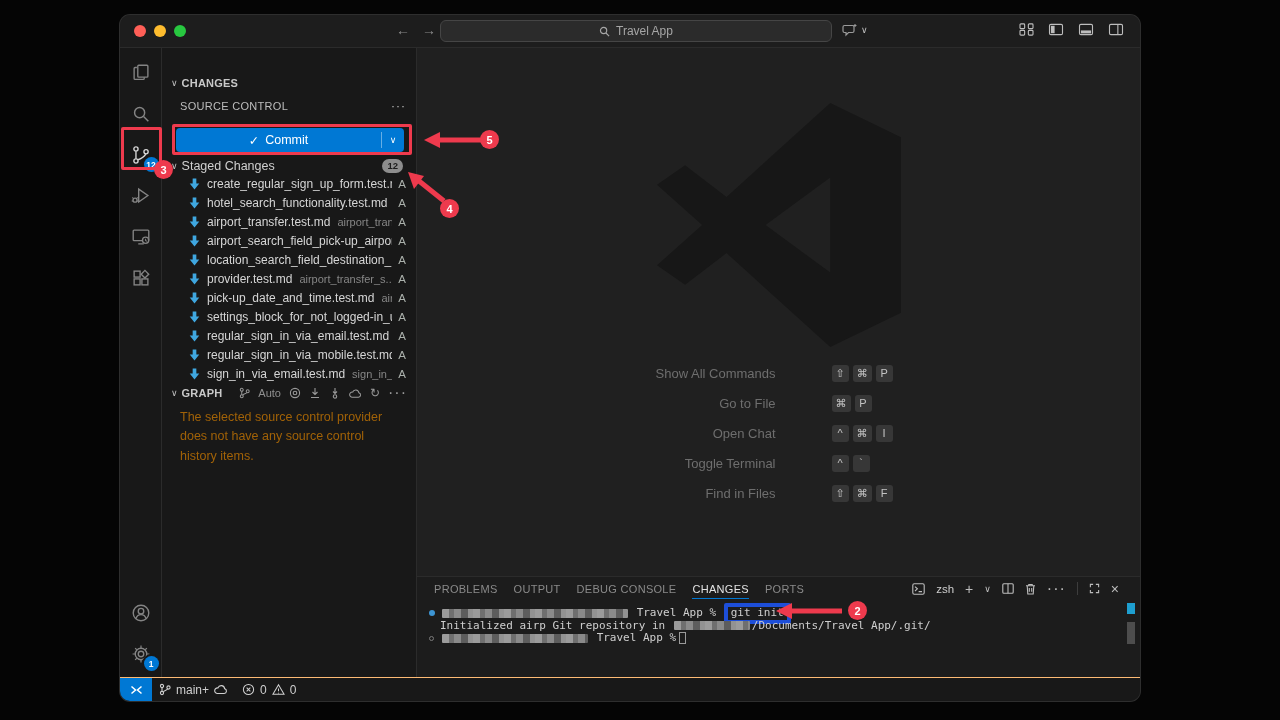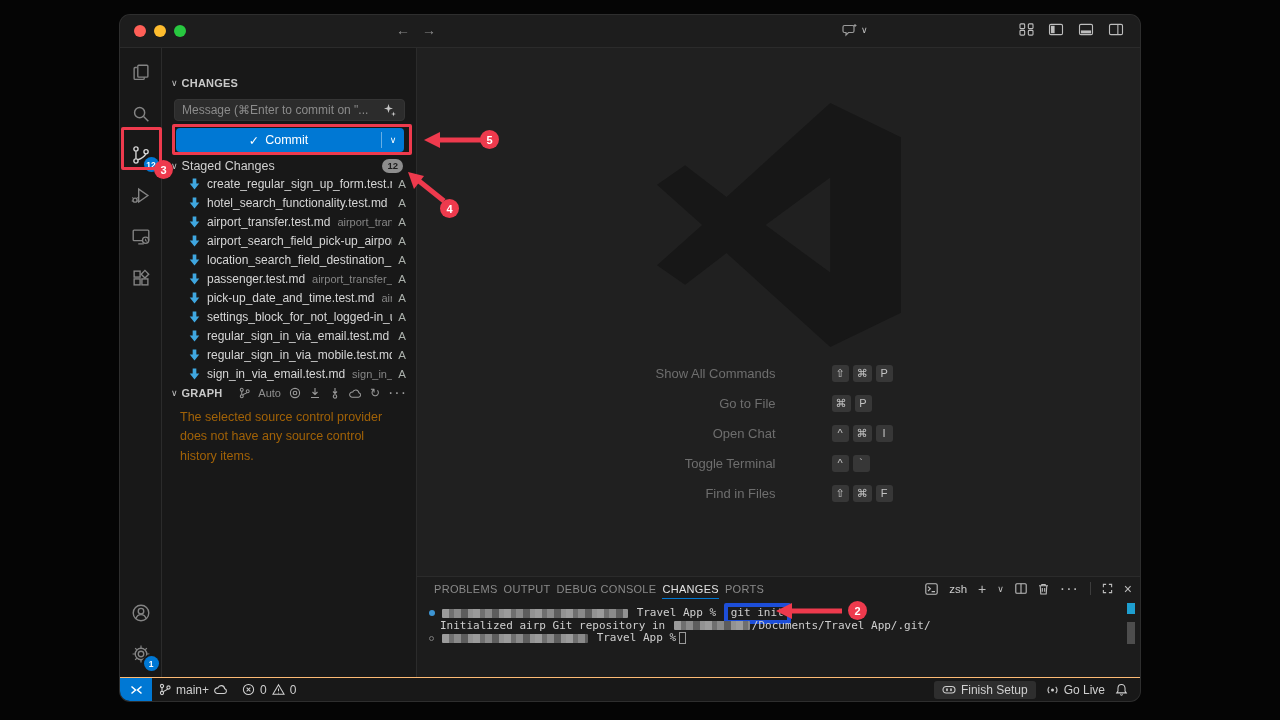--- a/index.html
+++ b/index.html
@@ -87,21 +87,21 @@
   .watermark { position:absolute; left:50%; top:55px; transform:translateX(-50%); }
   .shortcuts { position:absolute; top:310px; left:0; right:0; transform:translateX(25px); }
   .sc-row { height:30px; display:flex; align-items:center; justify-content:center;gap:44px; }
   .sc-lbl { width:220px; text-align:right; color:#6e6e6e; font-size:13px; margin-right:12px; }
   .sc-keys { width:220px; display:flex; gap:4px; }
   .kbd { min-width:17px; height:17px; padding:0 4px; background:#373737; border-radius:3px;
          color:#c3c3c3; font-size:11px; line-height:17px; text-align:center; }
 
   
   .panel { position:relative; height:101px; background:#1c1c1c; border-top:1px solid #2b2b2b; }
-  .panel-tabs { height:23px; display:flex; align-items:center; padding:0 8px 0 17px; gap:6px; }
+  .panel-tabs { height:23px; display:flex; align-items:center; padding:0 21px 0 17px; gap:16px; }
   .ptab { font-size:11px; color:#8a8a8a; letter-spacing:.3px; cursor:pointer; position:relative;
           height:100%; display:flex; align-items:center; }
   .ptab.active { color:#e4e4e4; }
   .ptab.active::after { content:""; position:absolute; left:0; right:0; bottom:1px; height:1.5px;
                         background:#0078d4; }
   .panel-actions { margin-left:auto; display:flex; align-items:center; gap:11px; color:#bdbdbd; }
   .pa-txt { font-size:11.5px; color:#cccccc; }
   .pa-sym { font-size:12px; }
   .pa-div { width:1px; height:13px; background:#3d3d3d; }
   .term { position:relative; padding:7px 0 0 10px; font-family:"DejaVu Sans Mono",monospace;
@@ -146,20 +146,27 @@
     <div class="titlebar">
       <div class="lights">
         <div class="light l-close"></div>
         <div class="light l-min"></div>
         <div class="light l-max"></div>
       </div>
       <div class="navarrows">
         <span>←</span>
         <span>→</span>
       </div>
+      <div class="searchbox">
+        <svg width="11" height="11" viewBox="0 0 12 12" fill="none" stroke="#a6a6a6" stroke-width="1.3">
+            <circle cx="5" cy="5" r="3.4"></circle>
+            <path d="M7.6 7.6 L11 11"></path>
+          </svg>
+        <span>Travel App</span>
+      </div>
       <div class="copilot-group">
         <svg width="16" height="16" viewBox="0 0 16 16" fill="none" stroke="#9a9a9a" stroke-width="1.2">
             <path d="M2.5 3.5 h8 a1.5 1.5 0 0 1 1.5 1.5 v4 a1.5 1.5 0 0 1 -1.5 1.5 h-4 l-2.5 2.5 v-2.5 h-1.5 a1.5 1.5 0 0 1 -1.5 -1.5 v-4 a1.5 1.5 0 0 1 1.5 -1.5 Z"></path>
             <path d="M13 2 v3 M11.5 3.5 h3" stroke-width="1.1"></path>
           </svg>
         <span class="chev">∨</span>
       </div>
       <div class="tb-right">
         <svg width="15" height="13" viewBox="0 0 16 14" fill="none" stroke="#bdbdbd" stroke-width="1.2">
             <rect x="1" y="1" width="5" height="5" rx="1"></rect>
@@ -248,27 +255,20 @@
       </div>
 
       <div class="sidebar">
         <div class="sc-header">
           <span class="sc-title">SOURCE CONTROL</span>
           <span class="sc-more">···</span>
         </div>
         <div class="changes-row">
           <span class="chev">∨</span>
           <span class="sec-label">CHANGES</span>
-        </div>
-        <div class="msg-input">
-          <span class="msg-ph">Message (⌘Enter to commit on "...</span>
-          <svg width="14" height="14" viewBox="0 0 14 14" fill="#c5c5c5">
-              <path d="M5.5 1 L6.6 4.4 L10 5.5 L6.6 6.6 L5.5 10 L4.4 6.6 L1 5.5 L4.4 4.4 Z"></path>
-              <path d="M10.5 8.5 L11.1 10.4 L13 11 L11.1 11.6 L10.5 13.5 L9.9 11.6 L8 11 L9.9 10.4 Z"></path>
-            </svg>
         </div>
         <div class="commit-btn">
           <div class="commit-main">
             <span>✓</span>
             <span>Commit</span>
           </div>
           <div class="commit-divider"></div>
           <div class="commit-drop">
             <span>∨</span>
           </div>
@@ -329,21 +329,21 @@
                 <span class="f-name">location_search_field_destination_l...</span>
                 <span class="f-path"></span>
               </div>
               <span class="f-status">A</span>
             </div>
           <div class="file-row">
               <svg class="fi" viewBox="0 0 12 13" fill="#3fa7e0">
                 <path d="M4 0.5 h4 v5.5 h3.2 L6 12.5 L0.8 6 H4 Z"></path>
               </svg>
               <div class="f-main">
-                <span class="f-name">passenger.test.md</span>
+                <span class="f-name">provider.test.md</span>
                 <span class="f-path">airport_transfer_s...</span>
               </div>
               <span class="f-status">A</span>
             </div>
           <div class="file-row">
               <svg class="fi" viewBox="0 0 12 13" fill="#3fa7e0">
                 <path d="M4 0.5 h4 v5.5 h3.2 L6 12.5 L0.8 6 H4 Z"></path>
               </svg>
               <div class="f-main">
                 <span class="f-name">pick-up_date_and_time.test.md</span>
@@ -550,40 +550,20 @@
             <circle cx="7" cy="7" r="5.5"></circle>
             <path d="M5 5 L9 9 M9 5 L5 9"></path>
           </svg>
         <span>0</span>
         <svg width="13" height="13" viewBox="0 0 14 14" fill="none" stroke="#cfcfcf" stroke-width="1.1">
             <path d="M7 1.8 L13 12.2 H1 Z"></path>
             <path d="M7 6 v2.8 M7 10.4 v0.8"></path>
           </svg>
         <span>0</span>
       </div>
-      <div class="sb-right">
-        <div class="sb-pill">
-          <svg width="14" height="11" viewBox="0 0 14 11" fill="none" stroke="#cfcfcf" stroke-width="1.1">
-              <rect x="1" y="2.5" width="12" height="6.5" rx="3.2"></rect>
-              <rect x="4.2" y="4.3" width="1.6" height="3" rx="0.8" fill="#cfcfcf" stroke="none"></rect>
-              <rect x="8.2" y="4.3" width="1.6" height="3" rx="0.8" fill="#cfcfcf" stroke="none"></rect>
-            </svg>
-          <span>Finish Setup</span>
-        </div>
-        <div class="sb-item" style="padding:0 4px;">
-          <svg width="13" height="12" viewBox="0 0 13 12" fill="none" stroke="#cfcfcf" stroke-width="1.1">
-              <circle cx="6.5" cy="6" r="1.5" fill="#cfcfcf" stroke="none"></circle>
-              <path d="M3.3 9.2 a4.5 4.5 0 0 1 0-6.4 M9.7 2.8 a4.5 4.5 0 0 1 0 6.4"></path>
-            </svg>
-          <span>Go Live</span>
-        </div>
-        <svg width="13" height="14" viewBox="0 0 14 15" fill="none" stroke="#cfcfcf" stroke-width="1.1">
-            <path d="M7 1.5 C4.6 1.5 3.2 3.4 3.2 5.7 V8.6 L1.8 10.6 H12.2 L10.8 8.6 V5.7 C10.8 3.4 9.4 1.5 7 1.5 Z M5.7 12.2 a1.4 1.4 0 0 0 2.6 0"></path>
-          </svg>
-      </div>
     </div>
   </div>
 
   <div class="anno">
     <svg class="anno-svg">
 
       <line x1="481" y1="140" x2="438" y2="140" stroke="#ee3a4d" stroke-width="5"></line>
       <polygon points="424,140 440,132 440,148" fill="#ee3a4d"></polygon>
 
       <line x1="444" y1="201" x2="419" y2="181" stroke="#ee3a4d" stroke-width="5"></line>

